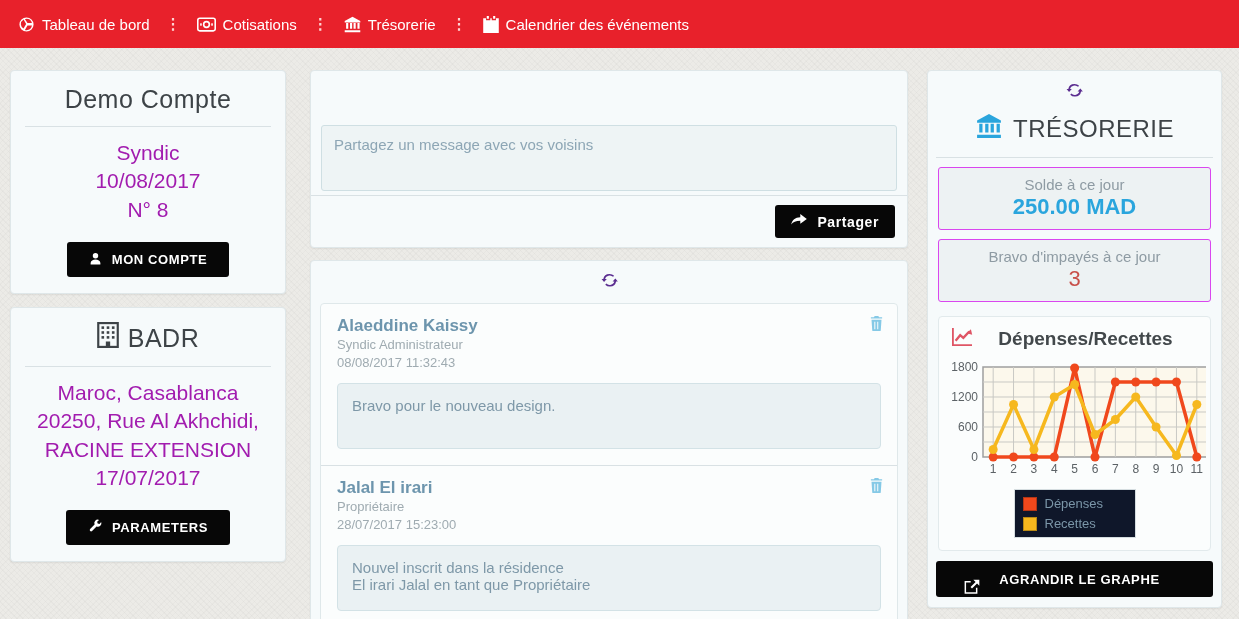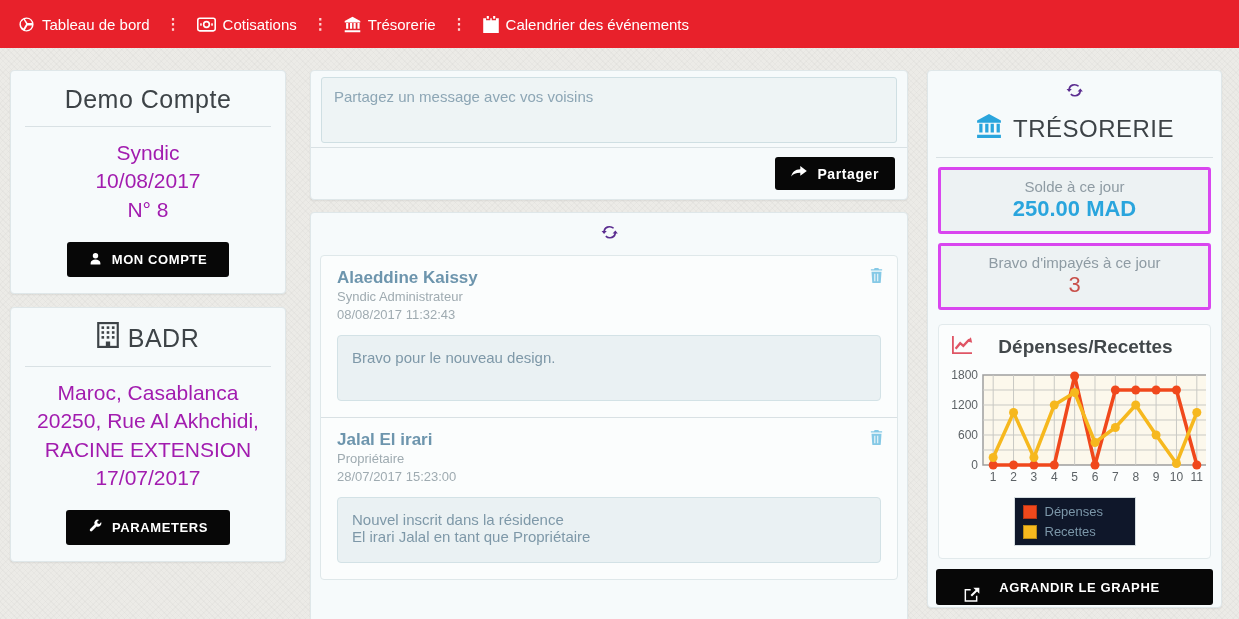--- a/index.html
+++ b/index.html
@@ -43,21 +43,21 @@
     font-family:"Liberation Sans", sans-serif;
   }
   .left-card .btn-black { margin:14px auto 0; height:35px; padding:0 22px; }
   
   .composer { }
   .composer-inner { padding:6px 10px 0; }
   .composer textarea {
     width:100%; height:66px; resize:none;
     background:#eef4f5; border:1px solid #cfdfe3; border-radius:3px;
     padding:10px 12px; font-size:15px; color:#6f8fa3;
-    font-family:"Liberation Sans", sans-serif; outline:none;
+    font-family:"Liberation Sans", sans-serif; outline:none;margin-top:48px;
   }
   .composer textarea::placeholder { color:#8da6b5; }
   .chars-remaining { color:#8c99a0; font-size:15px; padding:6px 12px 10px 2px; }
   .composer-footer { border-top:1px solid #d9e1e4; padding:9px 12px; display:flex; justify-content:flex-end; }
   .btn-share { height:33px; padding:0 16px; font-size:14px; font-weight:bold; }
   
   .feed-card { margin-top:12px; height:500px; padding-top:8px; overflow:hidden; }
   .refresh-row { display:flex; justify-content:center; padding:4px 0 8px; }
   .refresh-btn { cursor:pointer; display:block; }
   .messages-box { margin:2px 9px; background:#fbfdfd; border:1px solid #dfe8ea; border-radius:4px; }
@@ -68,21 +68,21 @@
   .msg-trash { position:absolute; top:12px; right:14px; cursor:pointer; }
   .msg-body {
     margin-top:12px; background:#eaf1f3; border:1px solid #d3e2e6; border-radius:4px;
     padding:13px 14px; color:#7e98a8; font-size:15px; min-height:66px;
   }
   .msg-body p + p { margin-top:0; }
   
   .treasury-card { padding:8px 8px 10px; height:538px; }
   .treasury-title { display:flex; align-items:center; justify-content:center; gap:10px; font-size:24px; font-weight:500; color:#3d4347; padding:2px 0 12px; letter-spacing:0.5px; }
   .info-box {
-    margin:9px 2px 0; background:#edf2f3; border:3px solid #d946ef; border-radius:3px;
+    margin:9px 2px 0; background:#edf2f3; border:1px solid #d946ef; border-radius:3px;
     text-align:center; padding:8px 6px 9px;
   }
   .info-label { color:#8e9ba3; font-size:15px; }
   .info-value-blue { color:#2aa5dd; font-size:22px; font-weight:bold; margin-top:1px; }
   .info-value-red  { color:#c8504a; font-size:22px; margin-top:1px; }
   .chart-box { margin:14px 2px 0; background:#fbfdfd; border:1px solid #e2eaec; border-radius:4px; padding:8px 4px 10px; }
   .chart-header { display:flex; align-items:center; padding:2px 8px 8px; }
   .chart-header .title { flex:1; text-align:center; font-size:19px; font-weight:600; color:#42484b; }
   .chart-svg-wrap { display:flex; justify-content:center; }
   .chart-xlabel { text-align:center; color:#8a959b; font-size:15px; margin-top:4px; }

